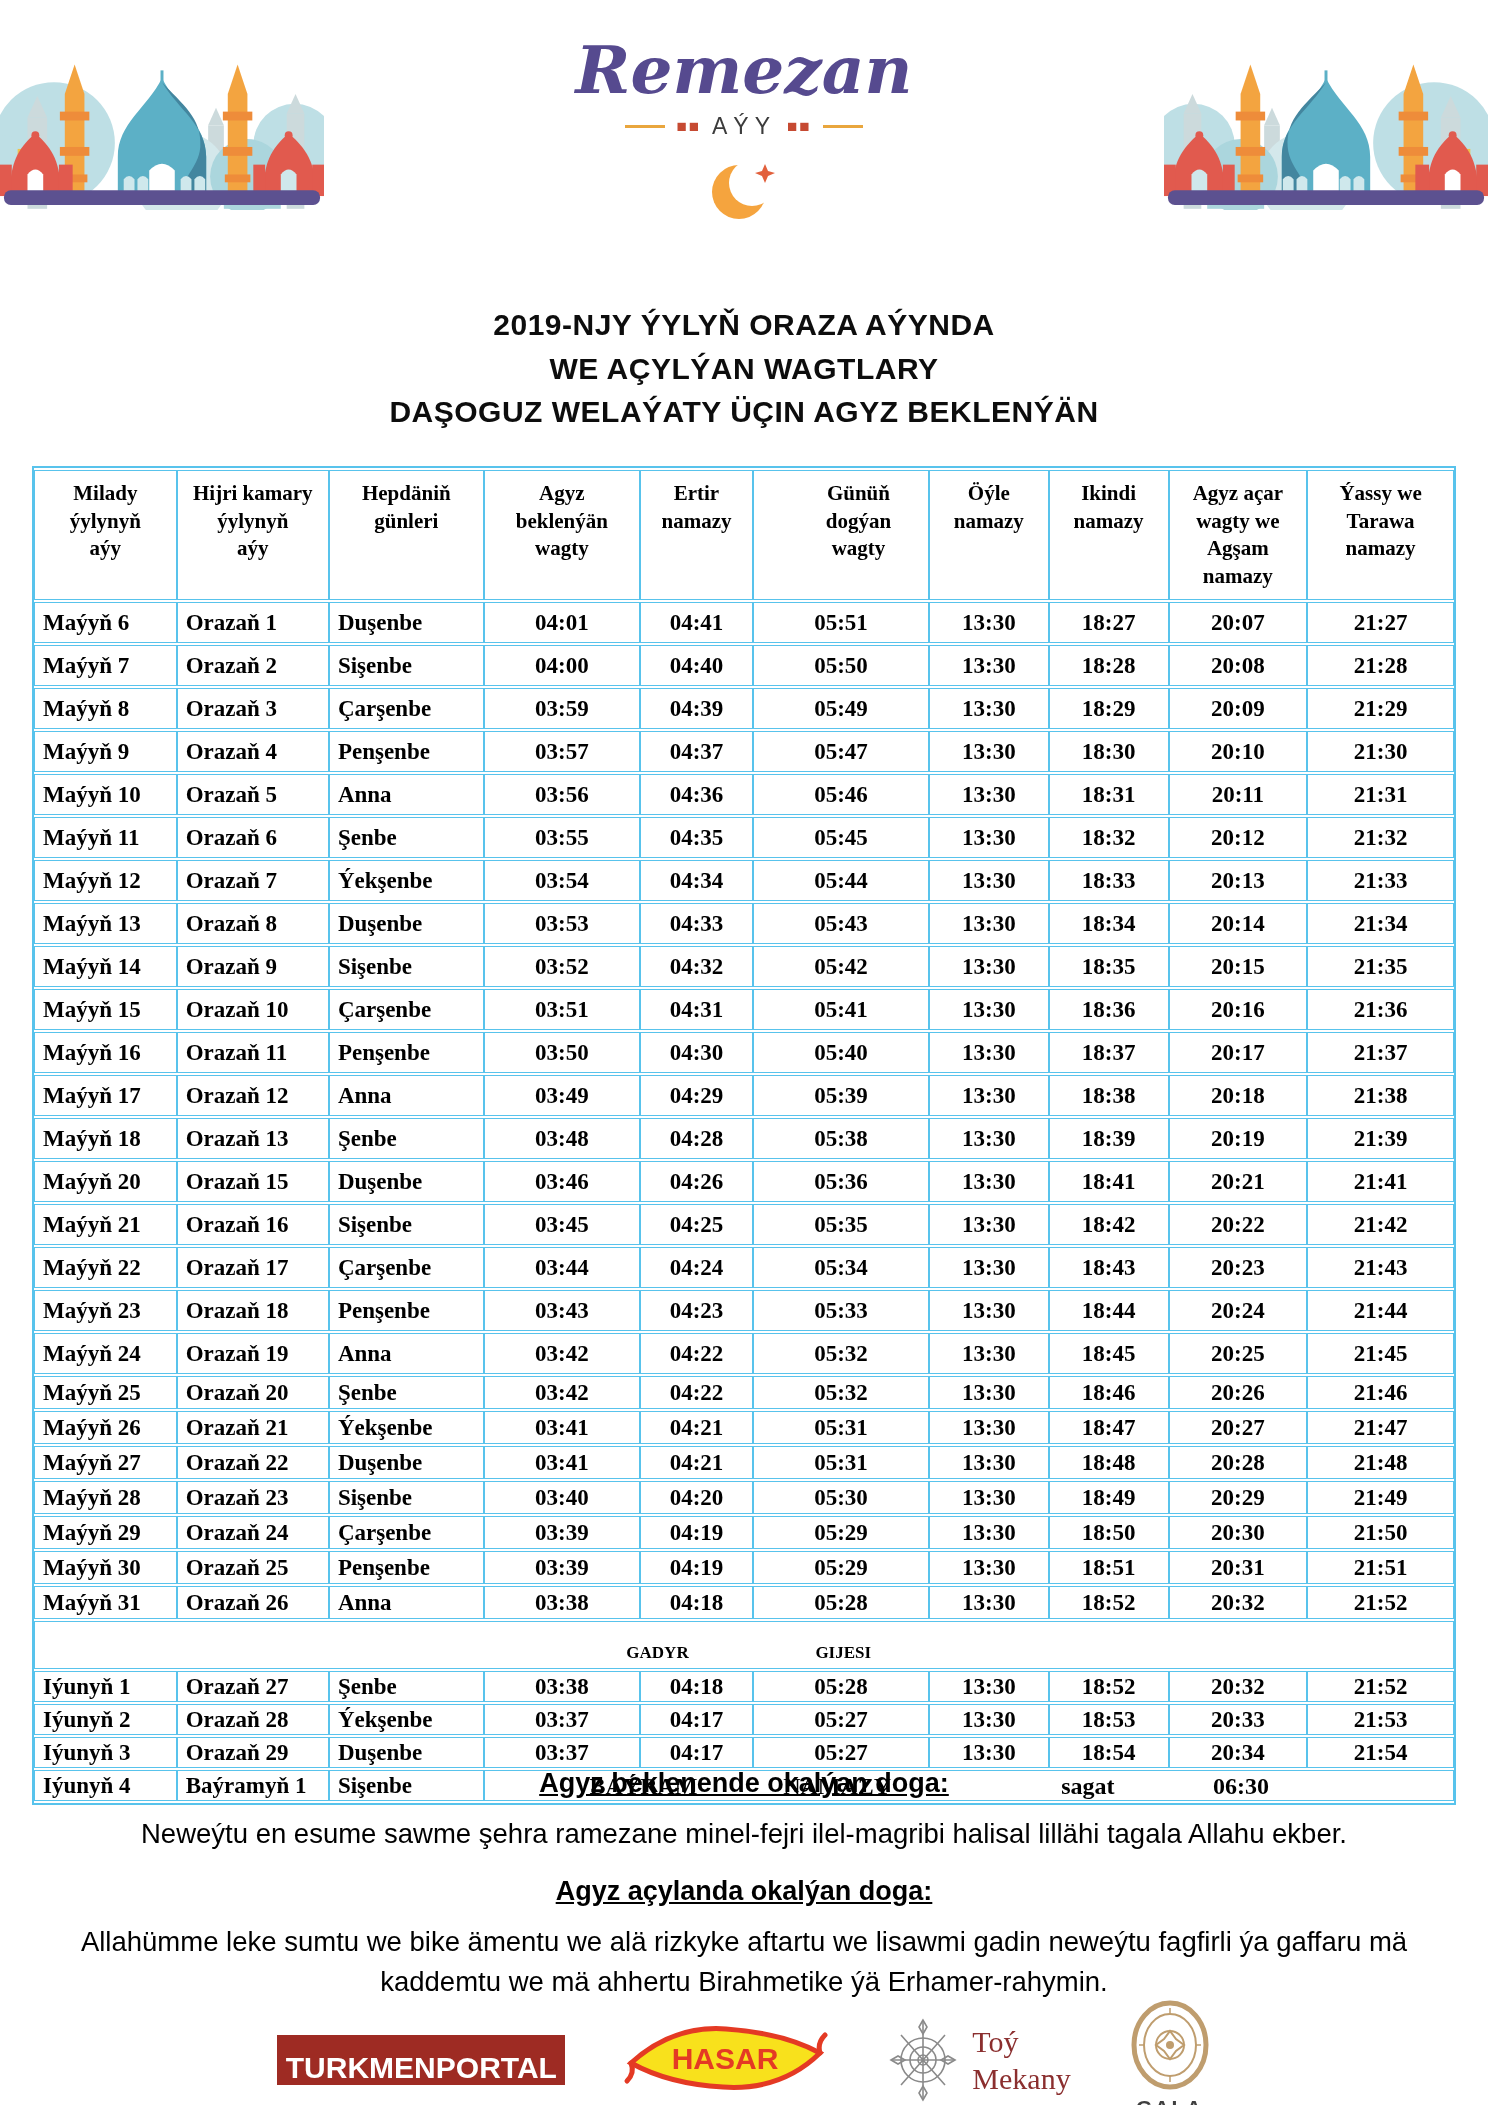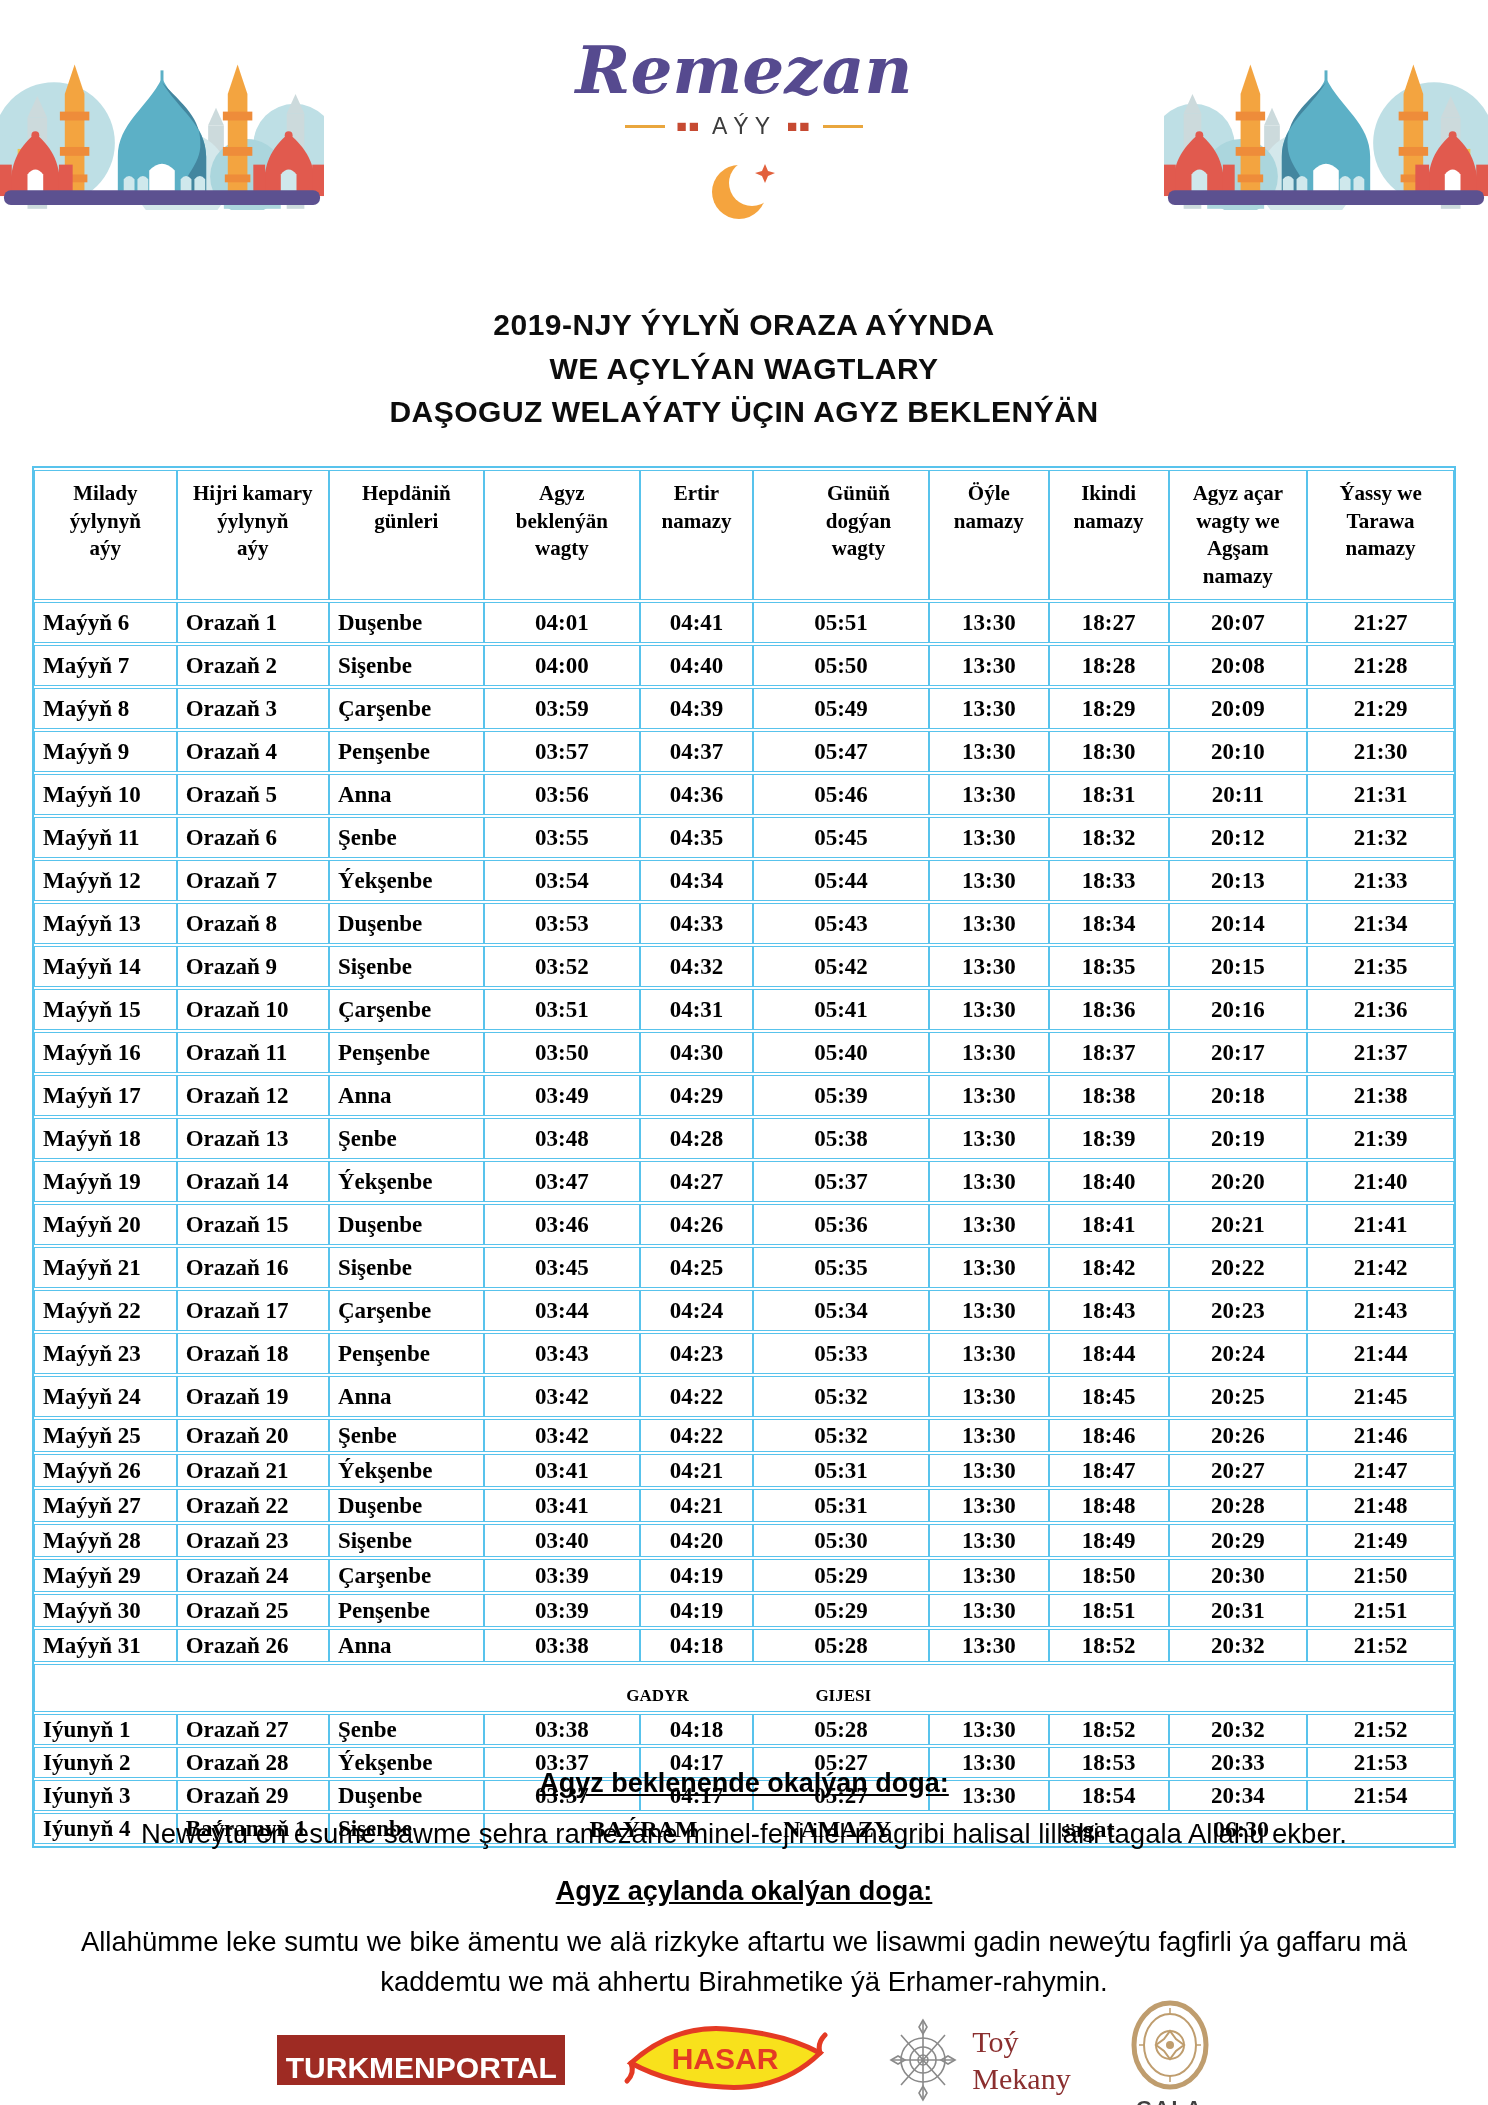--- a/index.html
+++ b/index.html
@@ -364,32 +364,20 @@
           <td class="c-left">Şenbe</td>
           <td class="c-time">03:48</td>
           <td class="c-time">04:28</td>
           <td class="c-time">05:38</td>
           <td class="c-time">13:30</td>
           <td class="c-time">18:39</td>
           <td class="c-time">20:19</td>
           <td class="c-time">21:39</td>
         </tr>
         <tr class="tall">
-          <td class="c-left">Maýyň 19</td>
-          <td class="c-left">Orazaň 14</td>
-          <td class="c-left">Ýekşenbe</td>
-          <td class="c-time">03:47</td>
-          <td class="c-time">04:27</td>
-          <td class="c-time">05:37</td>
-          <td class="c-time">13:30</td>
-          <td class="c-time">18:40</td>
-          <td class="c-time">20:20</td>
-          <td class="c-time">21:40</td>
-        </tr>
-        <tr class="tall">
           <td class="c-left">Maýyň 20</td>
           <td class="c-left">Orazaň 15</td>
           <td class="c-left">Duşenbe</td>
           <td class="c-time">03:46</td>
           <td class="c-time">04:26</td>
           <td class="c-time">05:36</td>
           <td class="c-time">13:30</td>
           <td class="c-time">18:41</td>
           <td class="c-time">20:21</td>
           <td class="c-time">21:41</td>

